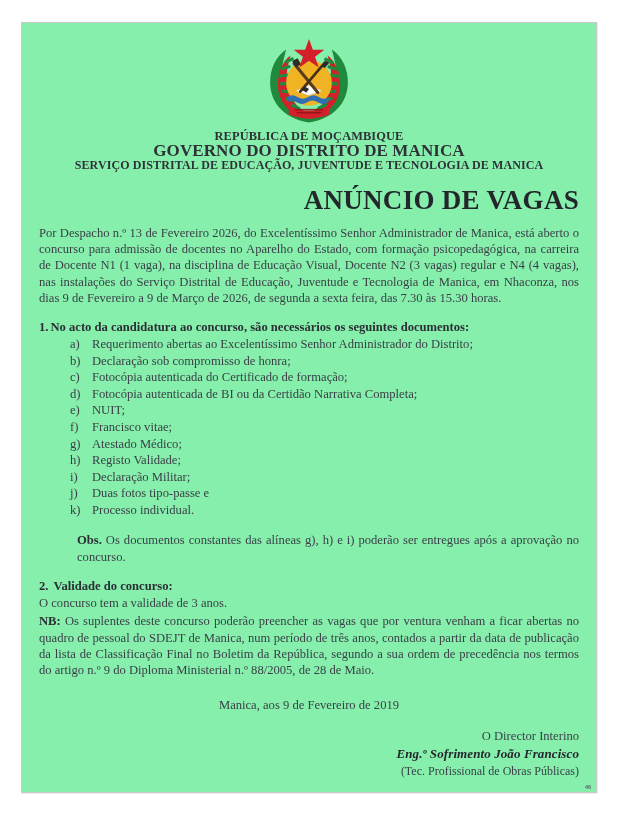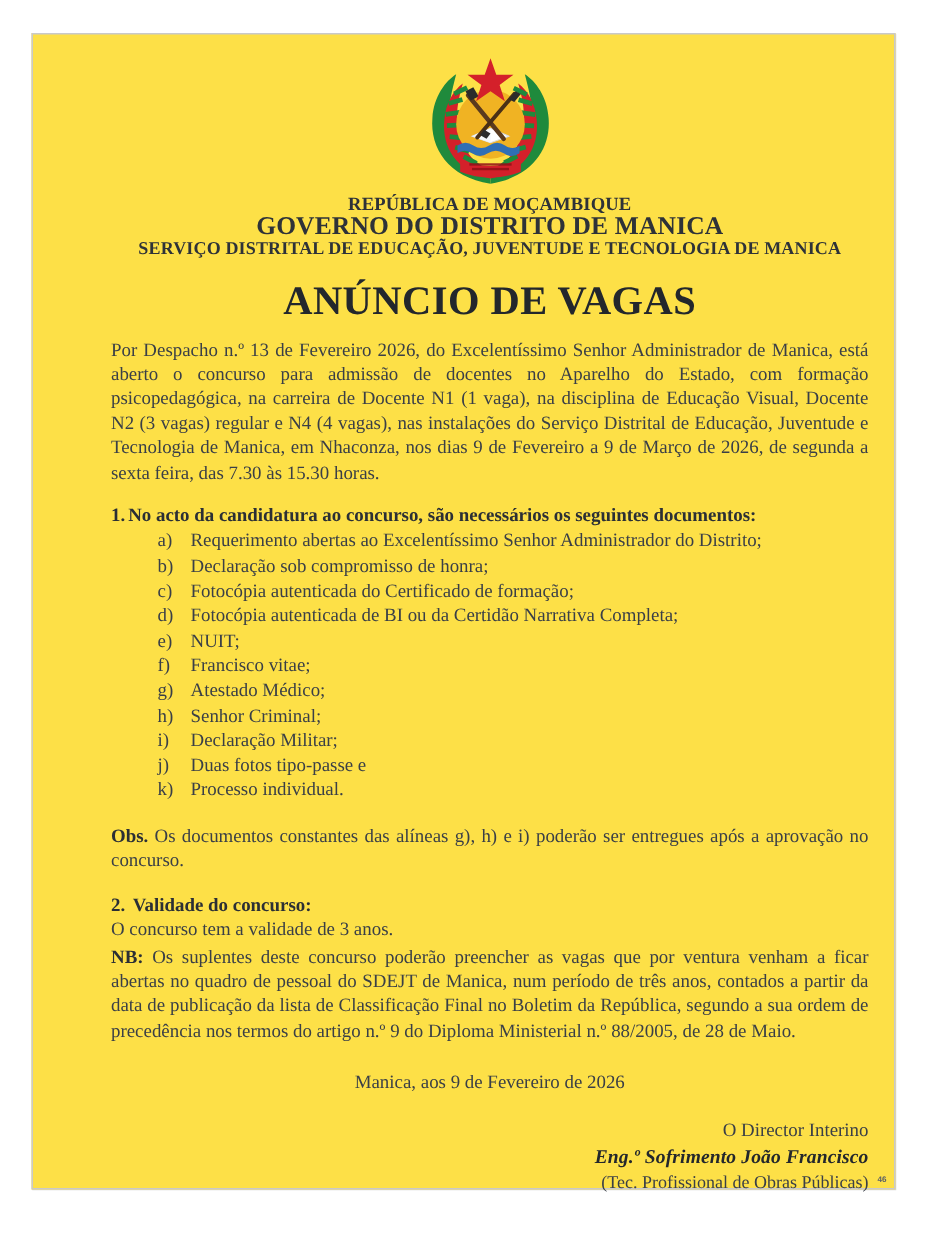--- a/index.html
+++ b/index.html
@@ -15,25 +15,24 @@
     color: #3a3f47;
     overflow: hidden;
   }
 
   .page {
     position: absolute;
     left: 21px;
     top: 22px;
     width: 576px;
     height: 771px;
-    background: #fde047;
+    background: #86efac;
     border: 1px solid #c9c9c9;
     box-sizing: border-box;
     box-shadow: 0.5px 0.5px 0 #d8d8d8;
-    padding-left: 35px;
   }
 
   .page-inner {
     position: relative;
     width: 100%;
     height: 100%;
     padding: 10px 17px 0 17px;
     box-sizing: border-box;
   }
 
@@ -55,21 +54,21 @@
     text-align: center;
     font-weight: bold;
     color: #2e3238;
     letter-spacing: 0.1px;
   }
   .org-line-1 { font-size: 12.4px; line-height: 14.5px; }
   .org-line-2 { font-size: 17px; line-height: 14.5px; }
   .org-line-3 { font-size: 12px; line-height: 14.5px; }
 
   .doc-title {
-    text-align: center;
+    text-align: right;
     font-weight: bold;
     font-size: 27px;
     line-height: 31px;
     color: #23272c;
     margin-top: 12px;
     margin-bottom: 9px;
     letter-spacing: 0.3px;
   }
 
   
@@ -104,21 +103,21 @@
     padding-left: 22px;
   }
   ol.alpha-list li .marker {
     position: absolute;
     left: 0;
     top: 0;
     width: 18px;
     text-align: left;
   }
 
-  .obs-block { margin-top: 14px; }
+  .obs-block { margin-top: 14px; margin-left: 38px; }
   .obs-block .lead { font-weight: bold; color: #2b2f35; }
 
   .sec2-block { margin-top: 13px; }
   .sec2-head .lbl { margin-left: 5px; }
   .sec2-text { margin-top: 0; }
 
   .nb-block { margin-top: 2px; }
   .nb-block .lead { font-weight: bold; color: #2b2f35; }
 
   .place-date {
@@ -242,42 +241,42 @@
     </p>
 
     <ol class="alpha-list">
       <li><span class="marker">a)</span><span>Requerimento abertas ao Excelentíssimo Senhor Administrador do Distrito;</span></li>
       <li><span class="marker">b)</span><span>Declaração sob compromisso de honra;</span></li>
       <li><span class="marker">c)</span><span>Fotocópia autenticada do Certificado de formação;</span></li>
       <li><span class="marker">d)</span><span>Fotocópia autenticada de BI ou da Certidão Narrativa Completa;</span></li>
       <li><span class="marker">e)</span><span>NUIT;</span></li>
       <li><span class="marker">f)</span><span>Francisco vitae;</span></li>
       <li><span class="marker">g)</span><span>Atestado Médico;</span></li>
-      <li><span class="marker">h)</span><span>Senhor Criminal;</span></li>
+      <li><span class="marker">h)</span><span>Registo Validade;</span></li>
       <li><span class="marker">i)</span><span>Declaração Militar;</span></li>
       <li><span class="marker">j)</span><span>Duas fotos tipo-passe e</span></li>
       <li><span class="marker">k)</span><span>Processo individual.</span></li>
     </ol>
 
     <p class="para obs-block">
       <span class="lead">Obs.</span><span> Os documentos constantes das alíneas g), h) e i) poderão ser entregues após a aprovação no concurso.</span>
     </p>
 
     <div class="sec2-block">
       <p class="section-head sec2-head">
         <span>2.</span><span class="lbl">Validade do concurso:</span>
       </p>
       <p class="para sec2-text">O concurso tem a validade de 3 anos.</p>
     </div>
 
     <p class="para nb-block">
       <span class="lead">NB:</span><span> Os suplentes deste concurso poderão preencher as vagas que por ventura venham a ficar abertas no quadro de pessoal do SDEJT de Manica, num período de três anos, contados a partir da data de publicação da lista de Classificação Final no Boletim da República, segundo a sua ordem de precedência nos termos do artigo n.º 9 do Diploma Ministerial n.º 88/2005, de 28 de Maio.</span>
     </p>
 
-    <div class="place-date">Manica, aos 9 de Fevereiro de 2026</div>
+    <div class="place-date">Manica, aos 9 de Fevereiro de 2019</div>
 
     <div class="sign-block">
       <div class="sign-role">O Director Interino</div>
       <div class="sign-name">Eng.º Sofrimento João Francisco</div>
       <div class="sign-qual">(Tec. Profissional de Obras Públicas)</div>
     </div>
 
     <div class="page-number">46</div>
 
   </div>

